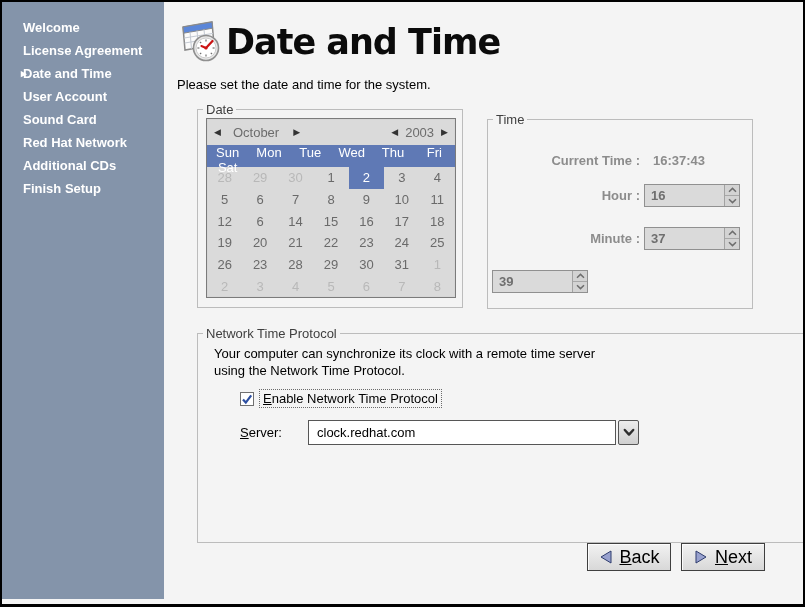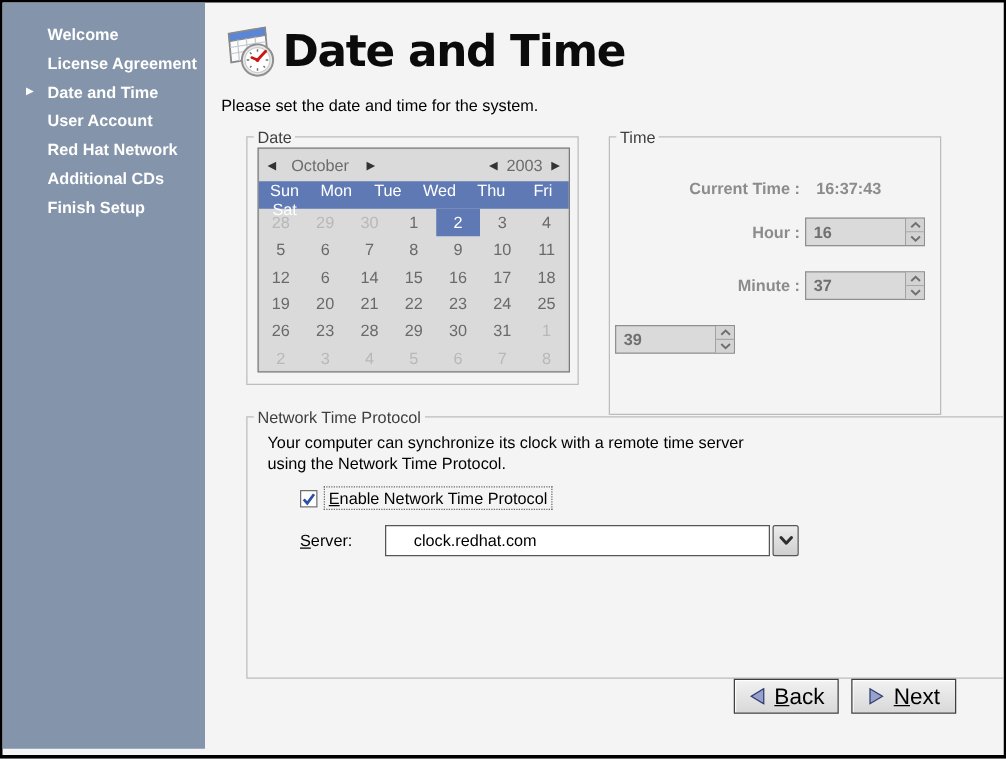--- a/index.html
+++ b/index.html
@@ -12,39 +12,39 @@
     background:var(--content-bg,#f4f4f4);
     display:flex; align-items:stretch; overflow:hidden;
   }
 
   
   .sidebar {
     width:162px; flex:0 0 162px;
     background:var(--sidebar-bg,#8494aa);
     margin-bottom:5px; padding-top:14px;
   }
-  .side-item { position:relative; height:23px; line-height:23px; padding-left:36px;
+  .side-item { position:relative; height:23px; line-height:23px; padding-left:21px;
     color:#fff; font-size:13px; font-weight:bold; white-space:nowrap; }
   .side-arrow { position:absolute; left:19px; top:0; font-size:11px; color:#fff; }
 
   
   .content { position:relative; flex:1; }
 
   .app-icon { position:absolute; left:12px; top:15px; width:48px; height:48px; }
   .page-title { position:absolute; left:62px; top:20px; font-family:"DejaVu Sans","Liberation Sans",sans-serif;
     font-size:35px; font-weight:bold; letter-spacing:-1px; color:#0b0b0b; }
   .page-subtitle { position:absolute; left:13px; top:75px; font-size:13px; color:#000; }
 
   
   .fieldset { position:absolute; border:1px solid #bcbcbc; }
   .legend { position:absolute; top:-8px; left:5px; font-size:13px; color:#3f3f3f;
     background:var(--content-bg,#f4f4f4); padding:0 3px; line-height:15px; }
 
   .date-box { left:33px; top:107px; width:266px; height:199px; }
-  .time-box { left:323px; top:107px; width:266px; height:223px; }
+  .time-box { left:323px; top:117px; width:266px; height:190px; }
   .ntp-box  { left:33px;  top:315px; width:608px; height:210px;margin-top:16px; }
 
   
   .calendar { position:absolute; left:8px; top:8px; width:250px; height:180px;
     border:1px solid #7b7b7b; box-shadow:inset 0 0 0 1px #d6d6d6;
     background:var(--disabled-bg,#dadada); display:flex; flex-direction:column; }
   .cal-nav { height:26px; display:flex; align-items:center; padding:0 7px;
     font-size:13px; color:#6c6c6c; }
   .nav-arrow { font-size:9px; color:#333; line-height:26px; cursor:default; }
   .cal-month { margin:0 14px 0 12px; }
@@ -74,21 +74,21 @@
   
   .ntp-desc { position:absolute; left:16px; font-size:13px; color:#000; line-height:17px; }
   .desc1 { top:11px; } .desc2 { top:28px; }
   .check-row { position:absolute; left:42px; top:56px; display:flex; align-items:center; }
   .checkbox { width:14px; height:14px; background:#fff; border:1px solid #707070;
     display:flex; align-items:center; justify-content:center; }
   .check-label { margin-left:6px; font-size:13px; color:#000; outline:1px dotted #6b6b6b; padding:1px 3px; }
   .server-row { position:absolute; left:42px; top:85px; display:flex; align-items:center; height:26px; }
   .server-label { width:68px; font-size:13px; color:#000; }
   .combo-entry { width:308px; height:25px; border:1px solid #565656; background:#fff;
-    font-size:13px; color:#000; line-height:23px; padding-left:22px; }
+    font-size:13px; color:#000; line-height:23px; padding-left:8px; }
   .combo-btn { width:21px; height:25px; margin-left:2px; border:1px solid #565656; border-radius:2px;
     background:linear-gradient(#ececec,#cfcfcf); display:flex; align-items:center; justify-content:center; }
 
   
   .btn { position:absolute; top:541px; width:84px; height:28px;
     border:1px solid #3f3f3f; background:linear-gradient(#f2f2f2,#d8d8d8);
     box-shadow:inset 1px 1px 0 rgba(255,255,255,.85);
     display:flex; align-items:center; justify-content:center; gap:6px;
     font-size:18px; color:#000; cursor:default; }
   .btn-back { left:423px; } .btn-next { left:517px; }
@@ -97,20 +97,21 @@
 </head>
 <body>
 
 <div class="window">
 
   <div class="sidebar" id="sidebar">
       <div class="side-item"><span>Welcome</span></div>
       <div class="side-item"><span>License Agreement</span></div>
       <div class="side-item active"><span class="side-arrow">▸</span><span>Date and Time</span></div>
       <div class="side-item"><span>User Account</span></div>
+      <div class="side-item"><span>Sound Card</span></div>
       <div class="side-item"><span>Red Hat Network</span></div>
       <div class="side-item"><span>Additional CDs</span></div>
       <div class="side-item"><span>Finish Setup</span></div>
     </div>
 
   <div class="content">
 
     <span class="app-icon">
       <svg width="48" height="48" viewBox="0 0 48 48">
         <polygon points="7,10 36,5 38,28 9,33" fill="#fbfbfb" stroke="#8a8a8a" stroke-width="1.5"></polygon>

